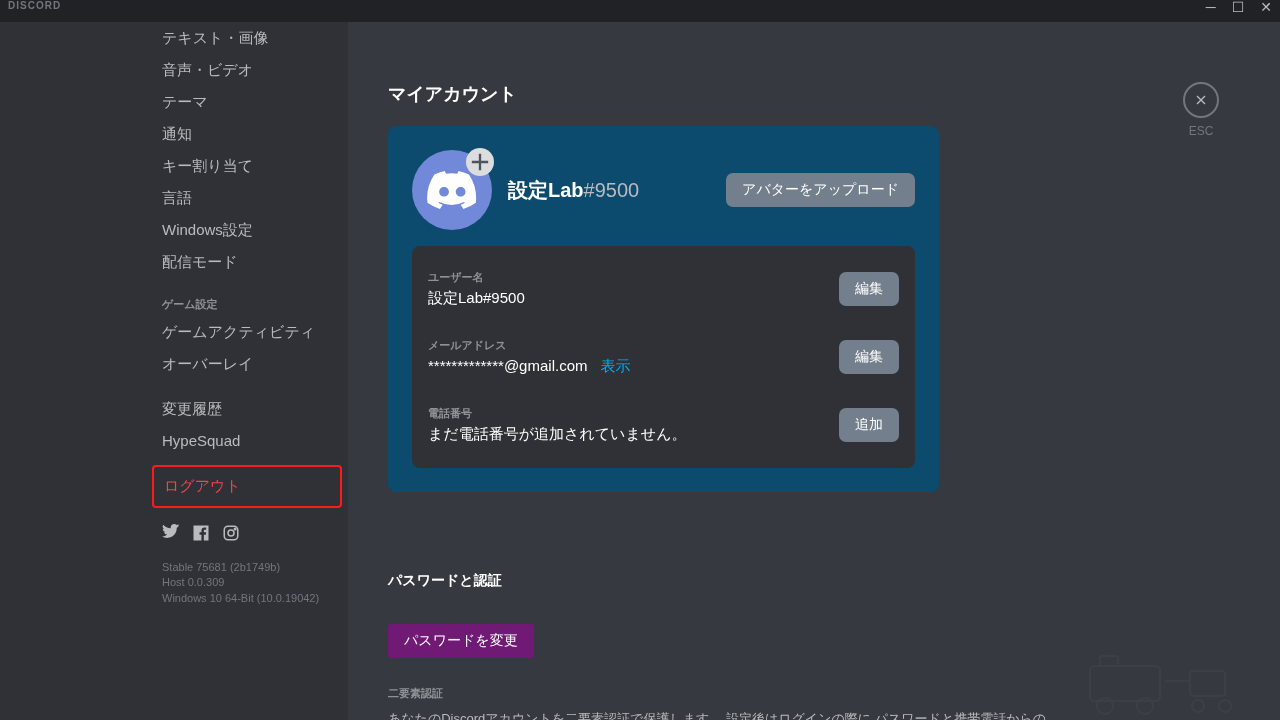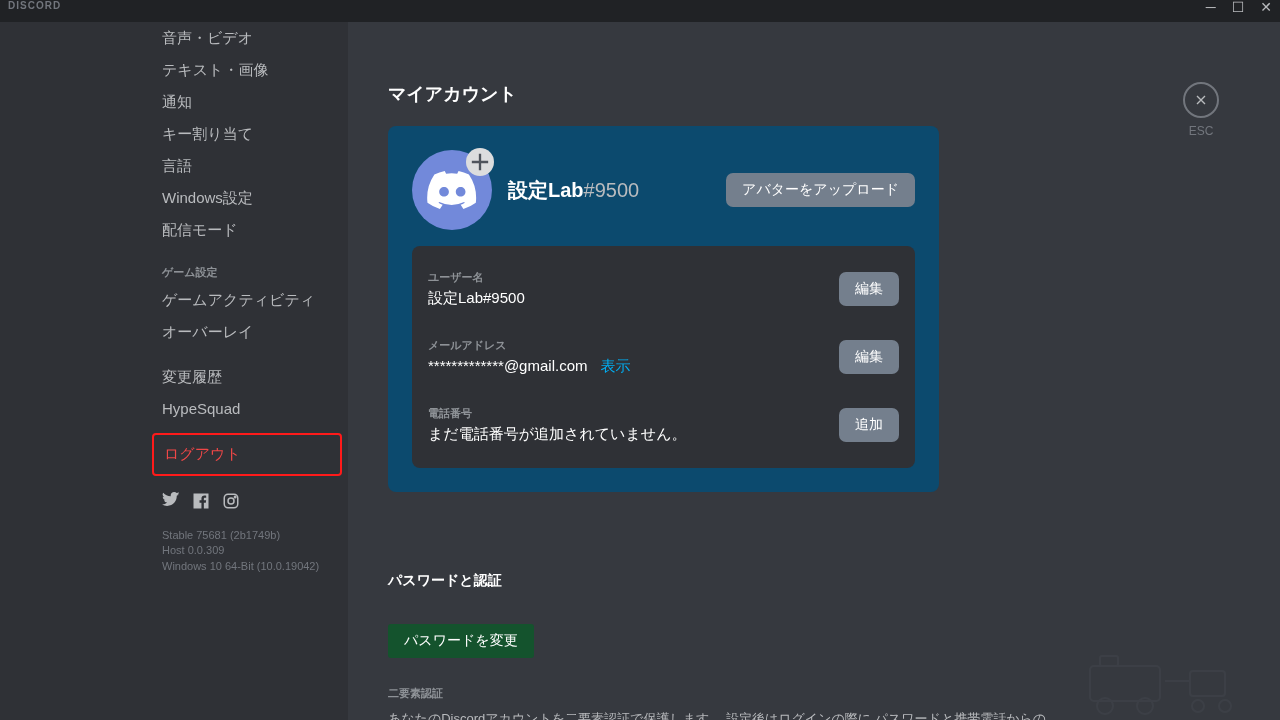--- a/index.html
+++ b/index.html
@@ -23,21 +23,21 @@
 .esc .lbl{font-size:12px;color:#72767d}
 h2{font-size:18px;font-weight:600;margin-bottom:20px;color:#fff}
 .card{background:#0c4a6e;border-radius:8px;padding:24px;width:551px}
 .profile{display:flex;align-items:center;margin-bottom:16px}
 .avatar{width:80px;height:80px;border-radius:50%;background:#7289da;display:flex;align-items:center;justify-content:center;position:relative;margin-right:16px}
 .avatar svg{width:50px;height:38px}
 .avatar .badge{position:absolute;top:-2px;right:-2px;width:28px;height:28px;border-radius:50%;background:#dcddde;display:flex;align-items:center;justify-content:center;color:#4f545c}
 .uname{font-size:20px;font-weight:600;color:#fff}
 .discrim{color:#b9bbbe;font-weight:400}
 .btn-gray{background:#747f8d;color:#fff;border:none;border-radius:7px;padding:8px 16px;font-size:14px;cursor:pointer}
-.btn-blue{background:#14532d;color:#fff;border:none;border-radius:3px;padding:8px 16px;font-size:14px;cursor:pointer}
+.btn-blue{background:#701a75;color:#fff;border:none;border-radius:3px;padding:8px 16px;font-size:14px;cursor:pointer}
 .fields{background:#2f3136;border-radius:8px;padding:16px}
 .field{display:flex;align-items:center;padding:8px 0}
 .field+.field{margin-top:14px}
 .field .meta{flex:1}
 .field .label{font-size:11px;color:#8e9297;font-weight:700;margin-bottom:4px}
 .field .value{font-size:15px;color:#fff}
 .link{color:#00aff4;cursor:pointer;margin-left:13px}
 .section2{margin-top:80px;width:660px}
 .h3{font-size:14px;font-weight:600;margin-bottom:34px;color:#fff}
 .sublabel{font-size:11px;color:#8e9297;font-weight:700;margin-top:28px;margin-bottom:8px}
@@ -52,22 +52,23 @@
   <div class="winbtns">
     <span>─</span>
     <span>☐</span>
     <span>✕</span>
   </div>
 </div>
 
 <div class="app">
   <div class="sidebar">
     <div class="sidebar-inner">
+      <div class="side-item"><span>テキスト・画像</span></div>
       <div class="side-item"><span>音声・ビデオ</span></div>
-      <div class="side-item"><span>テキスト・画像</span></div>
+      <div class="side-item"><span>テーマ</span></div>
       <div class="side-item"><span>通知</span></div>
       <div class="side-item"><span>キー割り当て</span></div>
       <div class="side-item"><span>言語</span></div>
       <div class="side-item"><span>Windows設定</span></div>
       <div class="side-item"><span>配信モード</span></div>
 
       <div class="side-header">ゲーム設定</div>
       <div class="side-item"><span>ゲームアクティビティ</span></div>
       <div class="side-item"><span>オーバーレイ</span></div>
 

